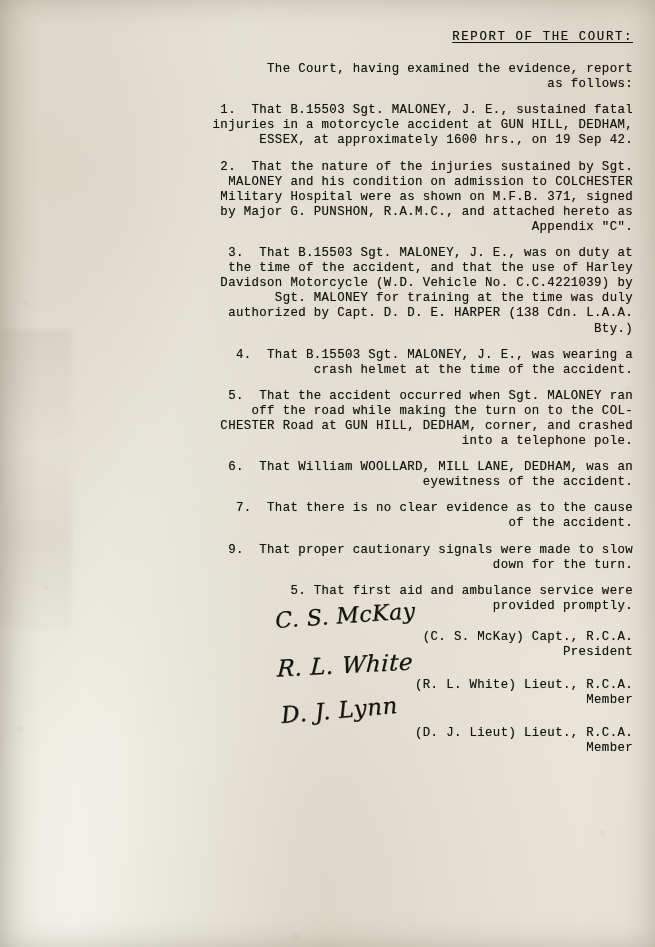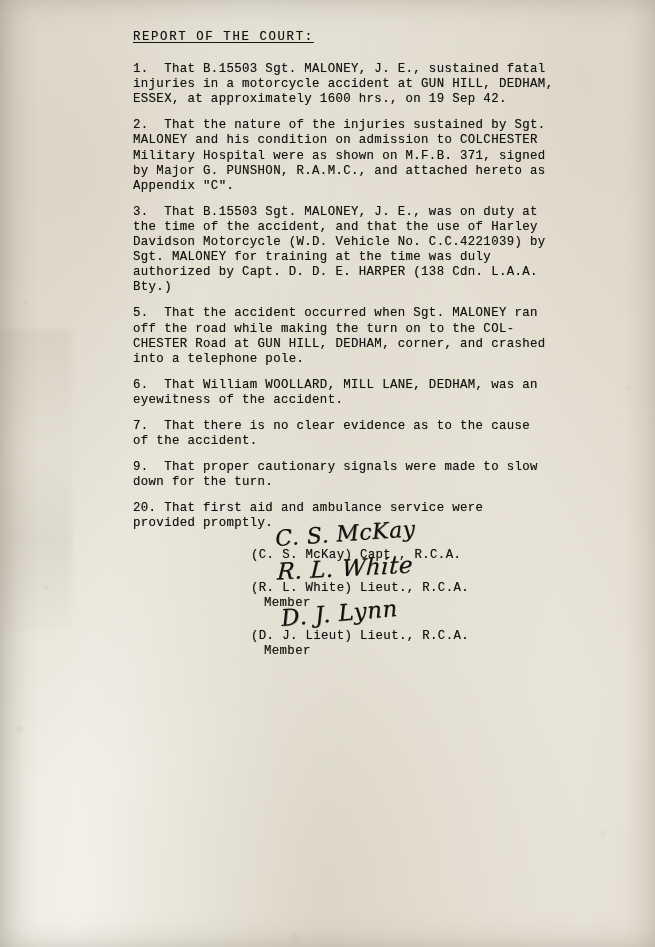--- a/index.html
+++ b/index.html
@@ -58,20 +58,21 @@
   .typed {
     position: absolute;
     left: 133px;
     top: 30px;
     width: 500px;
     color: #171513;
     font-size: 12.4px;
     line-height: 15.1px;
     letter-spacing: 0.35px;
     text-shadow: 0 0 0.7px rgba(30,26,22,0.55);
+    text-align: right;
   }
   .title {
     text-decoration: underline;
     text-underline-offset: 2px;
     letter-spacing: 1.6px;
     margin-bottom: 17px;
   }
   p.para {
     margin: 0 0 11px 0;
     white-space: pre-wrap;
@@ -123,53 +124,58 @@
 <body>
 
 <div class="page">
   <div class="grain"></div>
   <div class="smudge-left"></div>
 
   <div class="typed">
 
     <div class="title">REPORT OF THE COURT:</div>
 
+    <p class="para">        The Court, having examined the evidence, report
+as follows:</p>
 
     <p class="para">1.  That B.15503 Sgt. MALONEY, J. E., sustained fatal
 injuries in a motorcycle accident at GUN HILL, DEDHAM,
 ESSEX, at approximately 1600 hrs., on 19 Sep 42.</p>
     <p class="para">2.  That the nature of the injuries sustained by Sgt.
 MALONEY and his condition on admission to COLCHESTER
 Military Hospital were as shown on M.F.B. 371, signed
 by Major G. PUNSHON, R.A.M.C., and attached hereto as
 Appendix "C".</p>
     <p class="para">3.  That B.15503 Sgt. MALONEY, J. E., was on duty at
 the time of the accident, and that the use of Harley
 Davidson Motorcycle (W.D. Vehicle No. C.C.4221039) by
 Sgt. MALONEY for training at the time was duly
 authorized by Capt. D. D. E. HARPER (138 Cdn. L.A.A.
 Bty.)</p>
+    <p class="para">4.  That B.15503 Sgt. MALONEY, J. E., was wearing a
+crash helmet at the time of the accident.</p>
     <p class="para">5.  That the accident occurred when Sgt. MALONEY ran
 off the road while making the turn on to the COL-
 CHESTER Road at GUN HILL, DEDHAM, corner, and crashed
 into a telephone pole.</p>
     <p class="para">6.  That William WOOLLARD, MILL LANE, DEDHAM, was an
 eyewitness of the accident.</p>
     <p class="para">7.  That there is no clear evidence as to the cause
 of the accident.</p>
     <p class="para">9.  That proper cautionary signals were made to slow
 down for the turn.</p>
-    <p class="para">20. That first aid and ambulance service were
+    <p class="para">5. That first aid and ambulance service were
 provided promptly.</p>
 
     <div class="sig-block">
 
       <div class="sig-group">
         <div class="sig-script">C. S. McKay</div>
         <div class="sig-line">(C. S. McKay) Capt., R.C.A.</div>
+        <div class="sig-role">President</div>
       </div>
 
       <div class="sig-group">
         <div class="sig-script s2">R. L. White</div>
         <div class="sig-line">(R. L. White) Lieut., R.C.A.</div>
         <div class="sig-role">Member</div>
       </div>
 
       <div class="sig-group">
         <div class="sig-script s3">D. J. Lynn</div>

